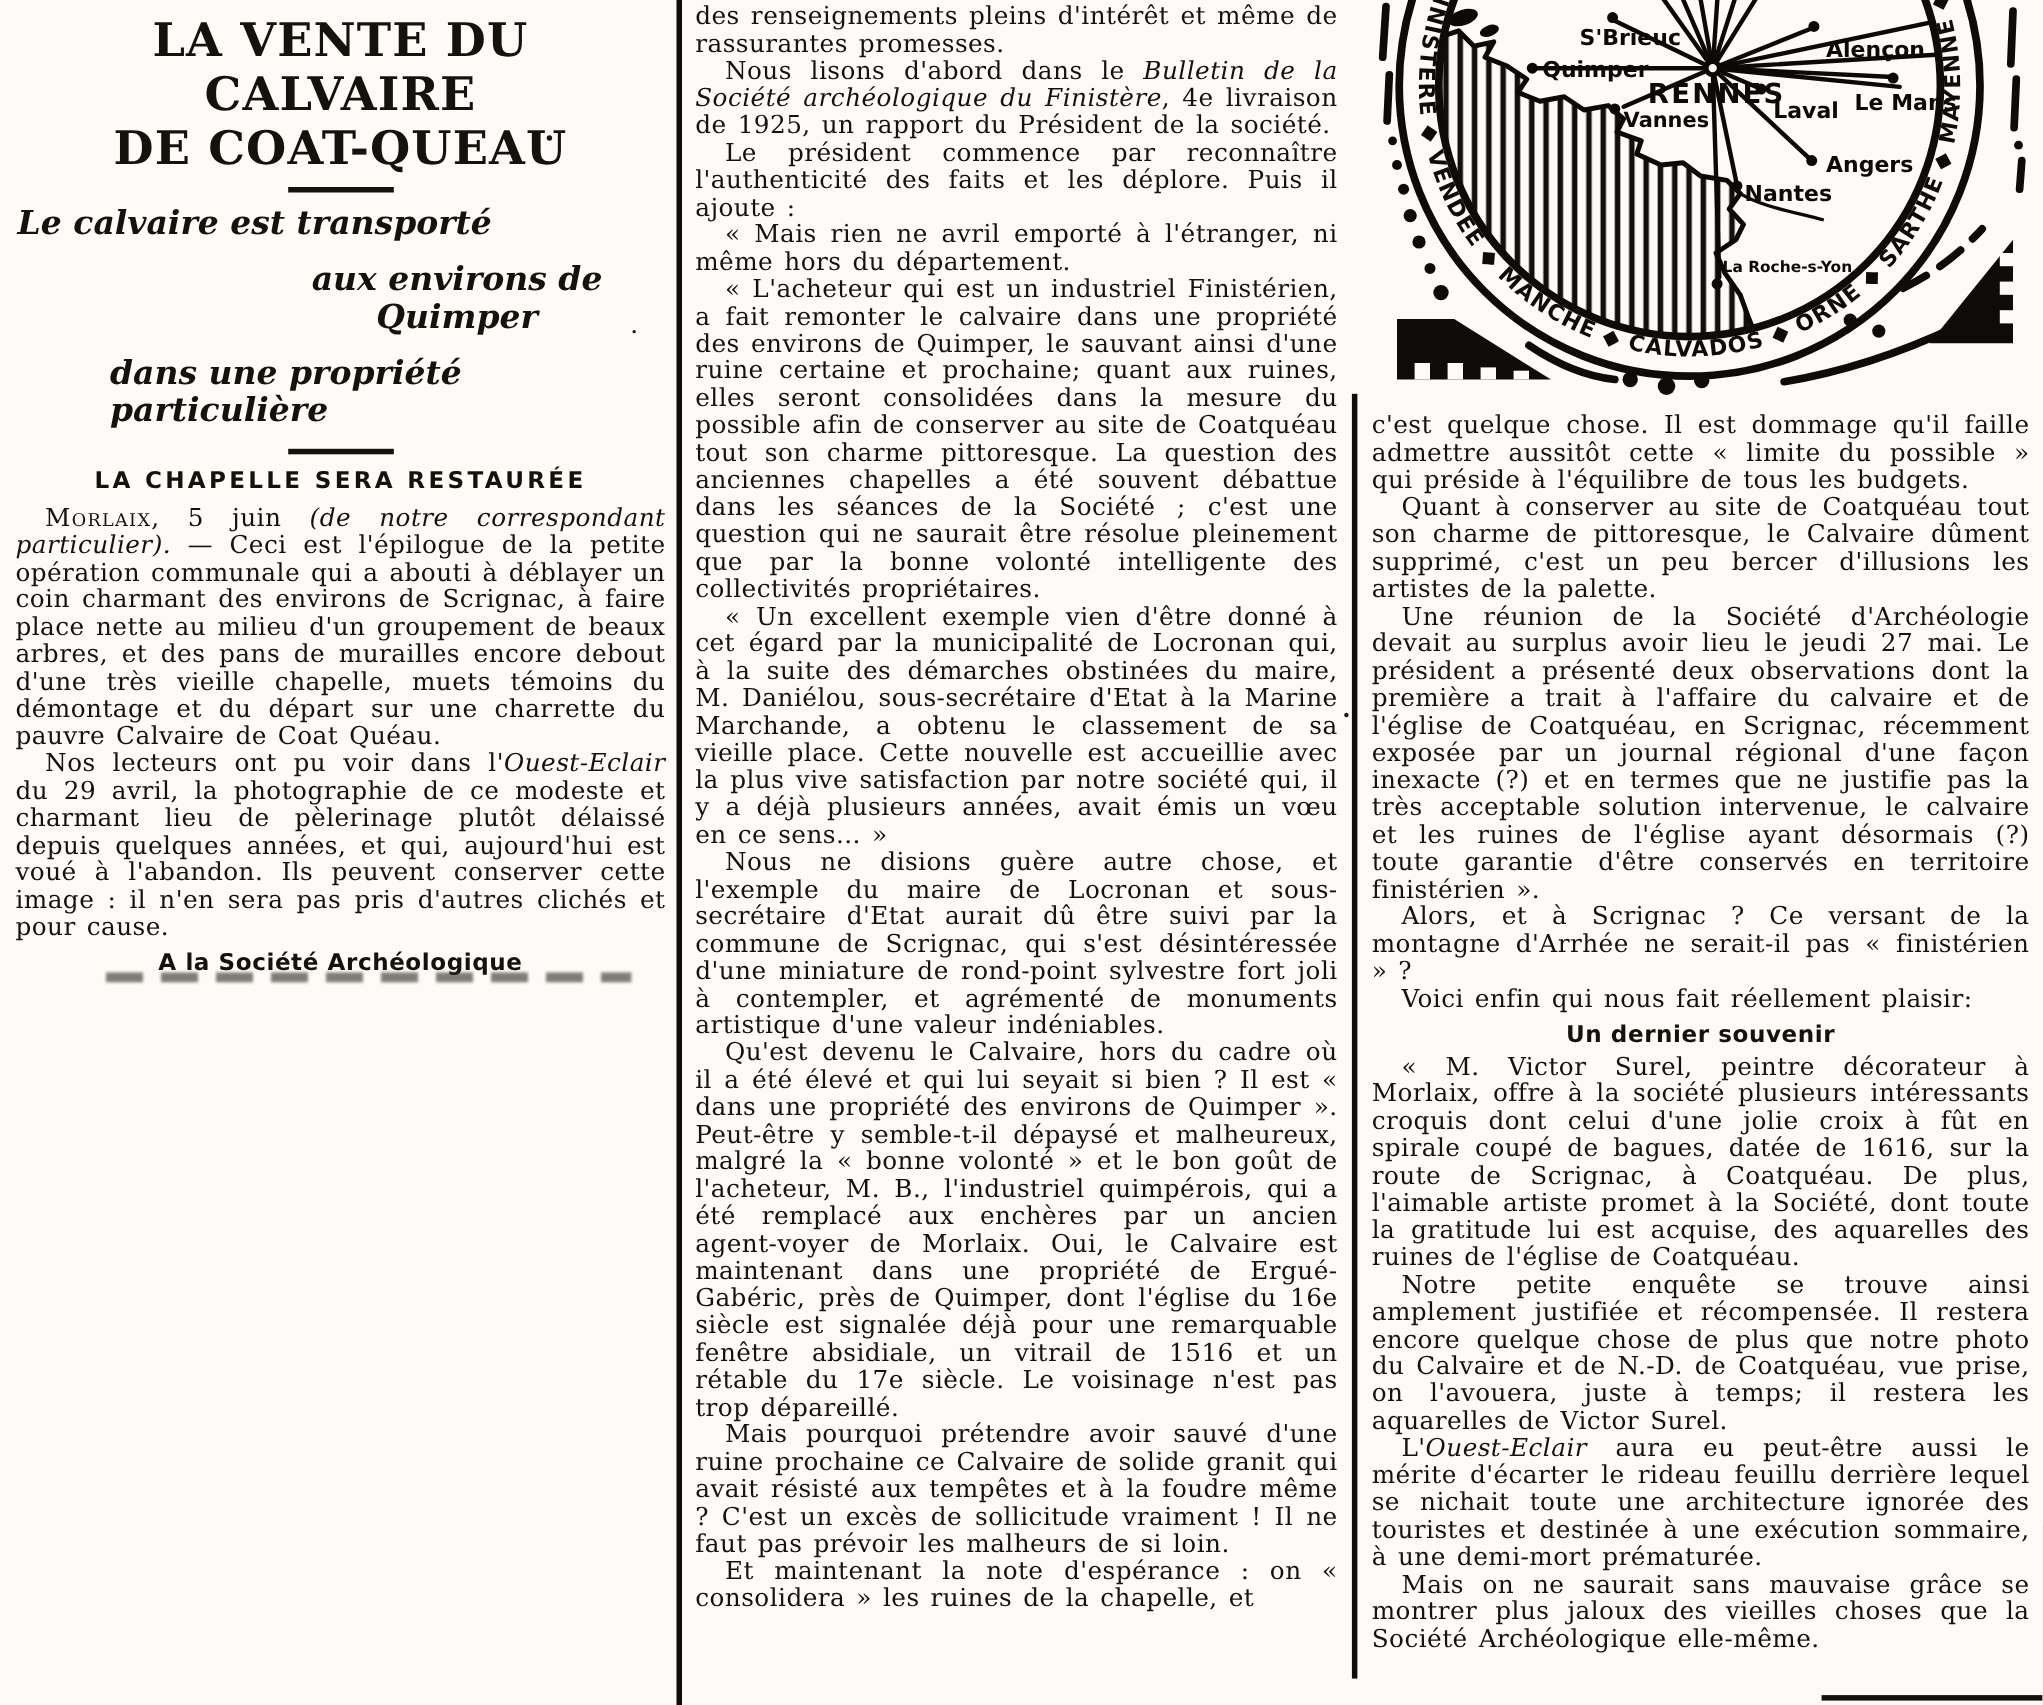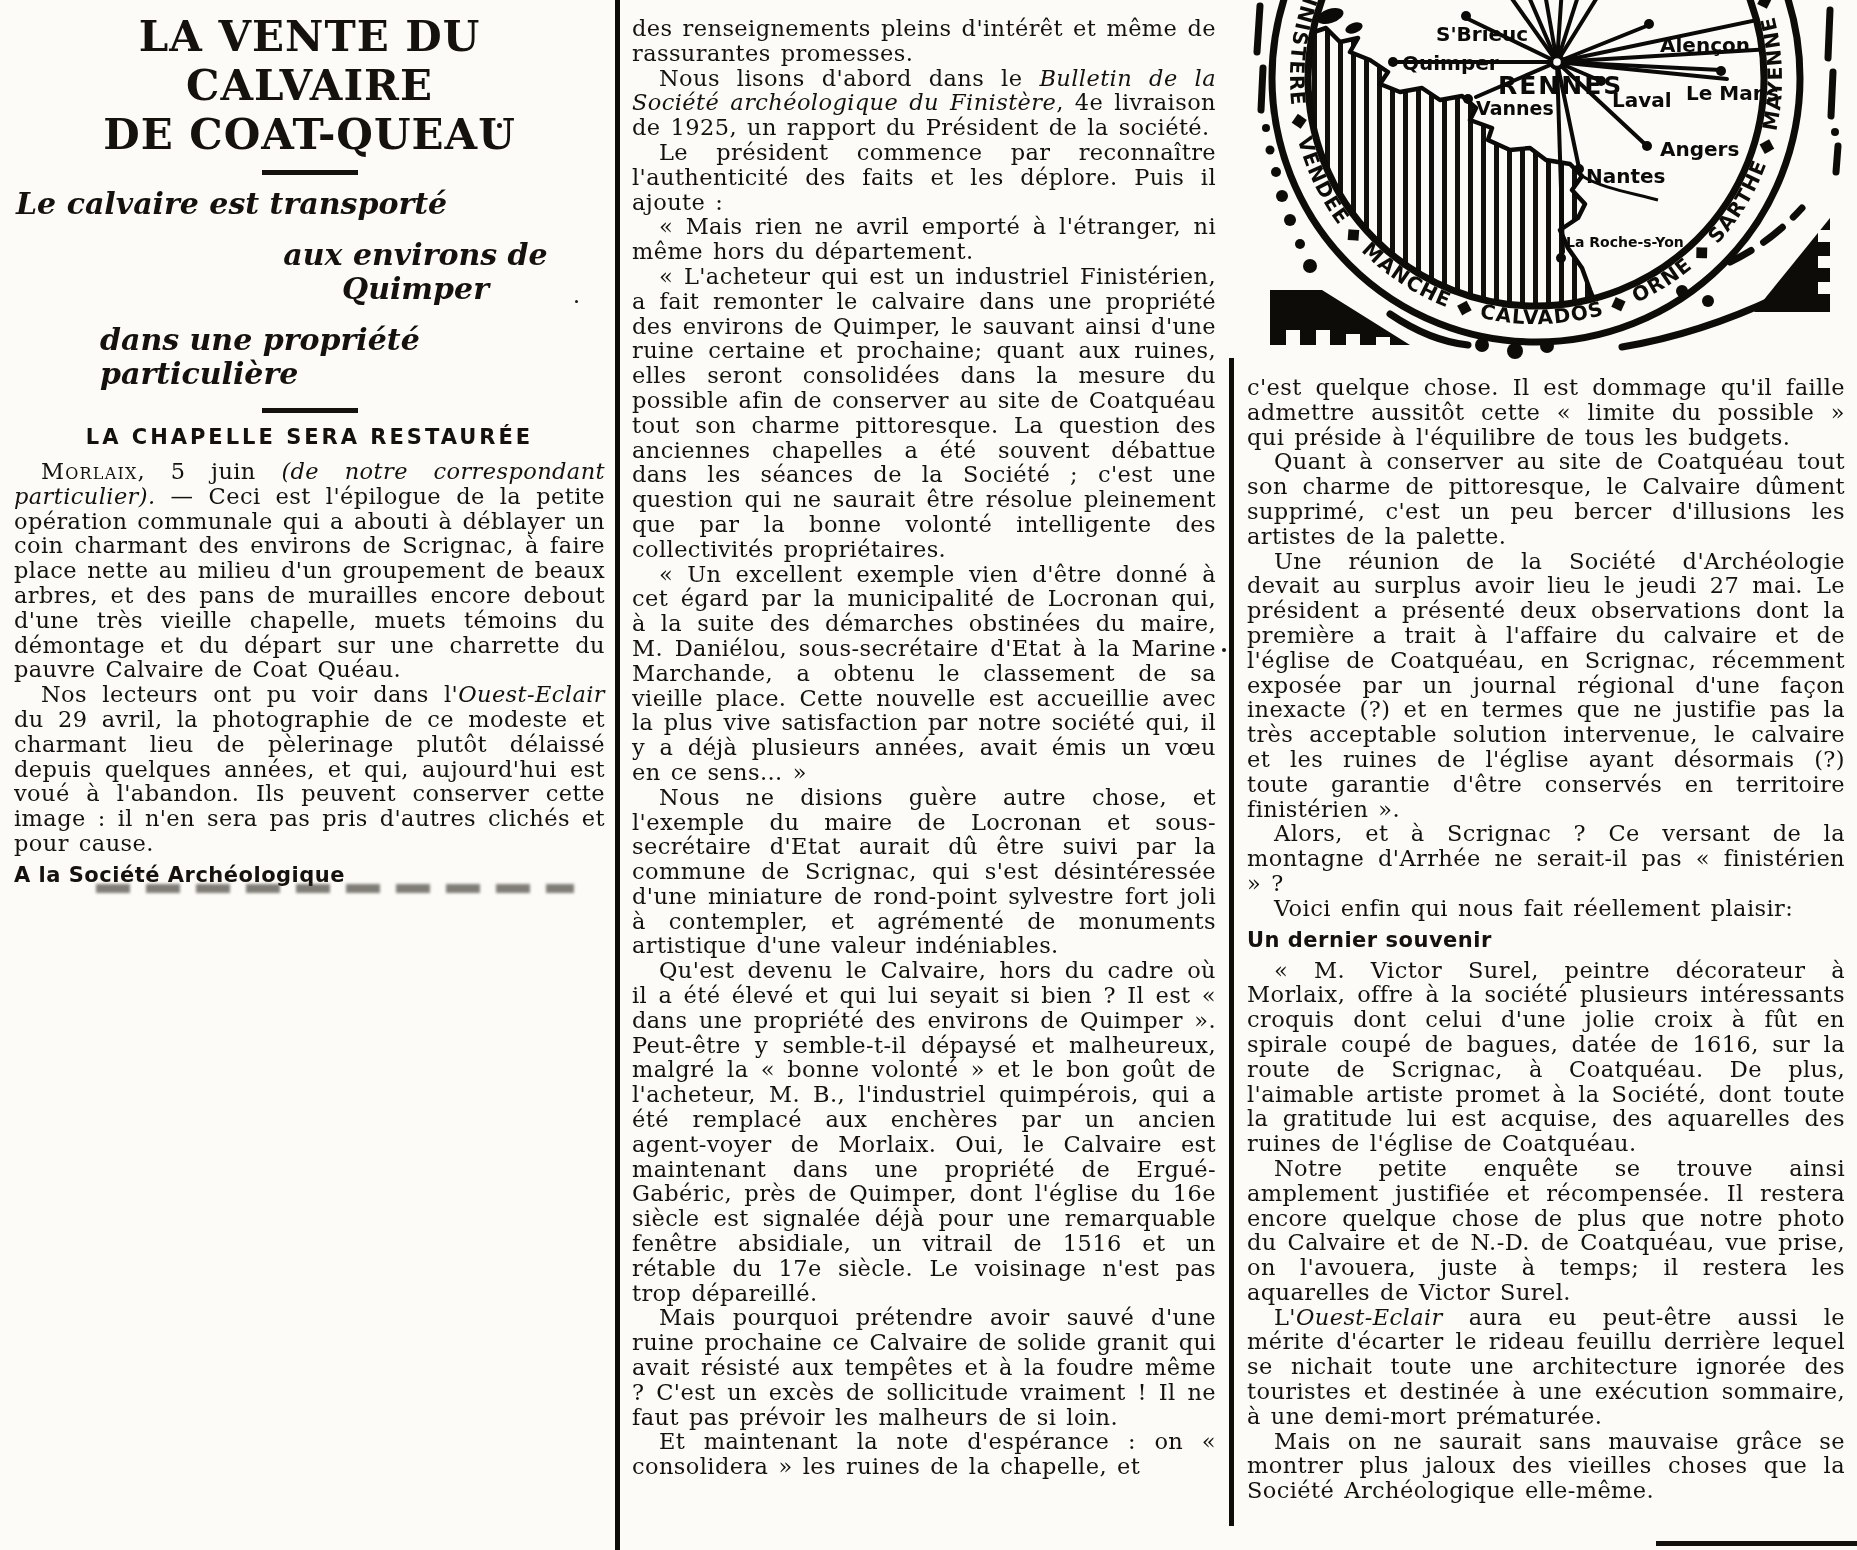--- a/index.html
+++ b/index.html
@@ -1,32 +1,32 @@
 <!DOCTYPE html>
 <html lang="fr"><head>
 <meta charset="utf-8">
 <style>
   html,body{margin:0;padding:0;background:#e9e7e1;}
   #page{position:relative;width:1857px;height:1550px;background:#fcfbf7;overflow:hidden;
         font-family:"DejaVu Serif",serif;color:#15120d;}
   .col{position:absolute;text-align:justify;}
   #col1{left:14px;top:12px;width:591px;}
-  #col2{left:632px;top:16px;width:584px;}
+  #col2{left:632px;top:3px;width:584px;}
   #col3{left:1247px;top:375px;width:598px;}
   .headline{font-weight:bold;font-size:42px;line-height:49px;text-align:center;letter-spacing:1px;}
   .hrule{width:96px;height:5px;background:#15120e;margin:11px auto 12px;}
   .hrule2{width:96px;height:5px;background:#15120e;margin:8px auto 12px;}
   .subtitle-line{font-size:30px;font-weight:bold;font-style:italic;line-height:34px;margin:0 0 17px 16px;text-align:left;}
   .sub1{margin-left:2px;}
   .sub2{margin-left:212px;text-align:center;}
   .sub3{margin-left:86px;}
   .kicker-head{font-family:"DejaVu Sans","Liberation Sans",sans-serif;font-weight:bold;font-size:21px;
         letter-spacing:3px;text-align:center;margin:0 0 10px 0;}
   .col-subhead{font-family:"DejaVu Sans","Liberation Sans",sans-serif;font-weight:bold;font-size:21px;
-        text-align:left;margin:7px 0 6px 0;letter-spacing:.5px;}
+        text-align:center;margin:7px 0 6px 0;letter-spacing:.5px;}
   .body-p{margin:0;text-indent:27px;font-size:22.5px;line-height:24.8px;letter-spacing:.4px;word-spacing:2.5px;}
   .noindent{text-indent:0;}
   .run-i{font-style:italic;}
   .run-sc{font-variant:small-caps;letter-spacing:1.2px;}
   .vrule{position:absolute;width:5px;background:#0f0d0a;}
   #divider1{left:615px;top:0;height:1550px;}
   #divider2{left:1229px;top:358px;height:1168px;}
   #sealmap{position:absolute;left:1230px;top:0;width:627px;height:362px;}
   #smudge{position:absolute;left:96px;top:884px;width:478px;height:9px;opacity:.6;filter:blur(1.6px);
         background:repeating-linear-gradient(90deg,#2e2a22 0 34px,rgba(0,0,0,0) 34px 50px);}

